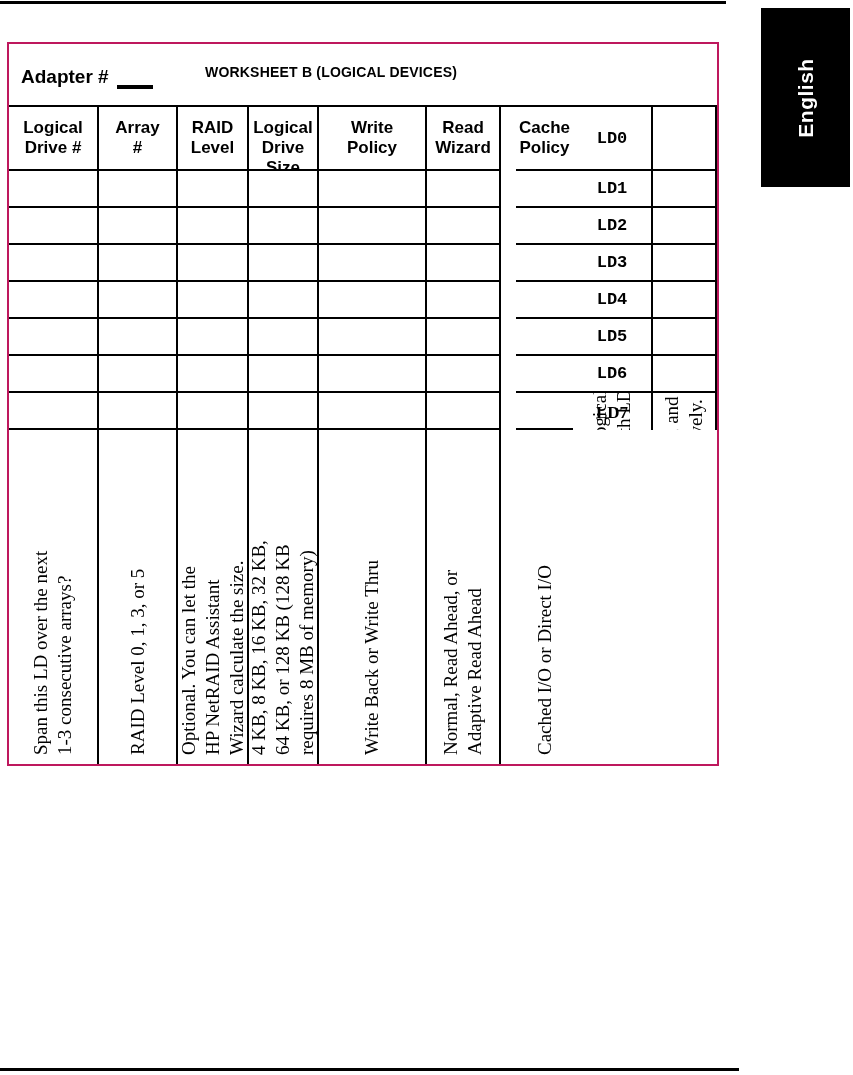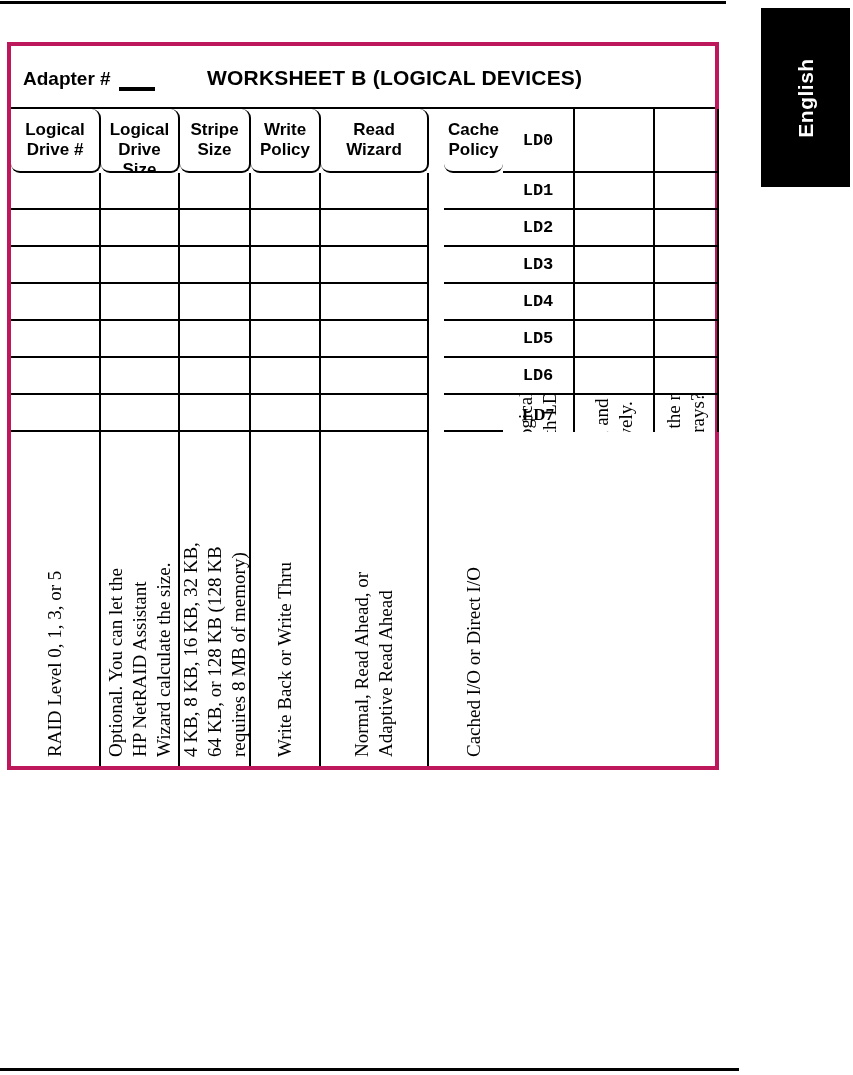--- a/index.html
+++ b/index.html
@@ -14,58 +14,58 @@
   .english-tab { position:absolute; left:761px; top:8px; width:89px; height:179px; background:#000; }
   .english-tab .tab-text {
     position:absolute; left:50%; top:50%;
     transform:translate(-50%,-50%) rotate(-90deg);
     color:#fff; font-weight:bold; font-size:21px; letter-spacing:0.5px;
     font-family:"Liberation Sans", sans-serif; white-space:nowrap;
   }
 
   .worksheet {
     position:absolute; left:7px; top:42px; width:712px;
-    border:4px solid #be185d; box-sizing:border-box; background:#fff;
+    border:2px solid #be185d; box-sizing:border-box; background:#fff;
   }
   .title-row {
     position:relative; height:63px; border-bottom:2px solid #000; box-sizing:border-box;
   }
   .adapter {
     position:absolute; left:12px; top:22px;
     font-weight:bold; font-size:19px; white-space:nowrap;
   }
   .blank {
     position:absolute; left:108px; top:22px;
     display:inline-block; width:36px; height:19px;
     border-bottom:4px solid #000;
   }
   .ws-title {
     position:absolute; left:196px; top:20px;
-    font-weight:bold; font-size:21px; white-space:nowrap; letter-spacing:0.2px;
+    font-weight:bold; font-size:14px; white-space:nowrap; letter-spacing:0.2px;
   }
 
   .grid {
     display:grid;
     grid-template-columns:90px 79px 71px 70px 108px 74px 72px 80px 64px;
     grid-template-rows:64px repeat(7, 37px) 334px;
   }
   .cell {
     box-sizing:border-box;
     border-right:2px solid #000;
     border-bottom:2px solid #000;
     overflow:hidden;
   }
   .cell.last-col { border-right:none;margin-left:15px; }
   .cell.big { border-bottom:none; position:relative; }
 
   .cell.th {
     display:flex; justify-content:center; align-items:flex-start;
     padding-top:11px; text-align:center;
     font-weight:bold; font-size:17px; line-height:1.18;
-    white-space:pre-line; font-family:"Liberation Sans", sans-serif;border-radius:9px;
+    white-space:pre-line; font-family:"Liberation Sans", sans-serif;
   }
   .cell.ld {
     display:flex; justify-content:center; align-items:center;
     font-family:Liberation Mono, monospace; font-weight:bold; font-size:17px;
   }
   .ld7 {
     position:absolute; top:10px; left:0; width:100%; text-align:center;
     font-family:"Liberation Serif", serif; font-weight:bold; font-size:17px;
   }
   .vtext {
@@ -92,24 +92,26 @@
     <div class="title-row">
       <span class="adapter">Adapter #</span>
       <span class="blank"></span>
       <span class="ws-title">WORKSHEET B (LOGICAL DEVICES)</span>
     </div>
 
     <div class="grid">
 
       <div class="cell th">Logical
 Drive #</div>
+      <div class="cell th">Array
+#</div>
+      <div class="cell th">RAID
+Level</div>
       <div class="cell th">Logical
 Drive Size</div>
-      <div class="cell th">Stripe
-Size</div>
       <div class="cell th">Write
 Policy</div>
       <div class="cell th">Read
 Wizard</div>
       <div class="cell th last-col">Cache
 Policy</div>
 
       <div class="cell ld">LD0</div>
       <div class="cell"></div>
       <div class="cell"></div>

